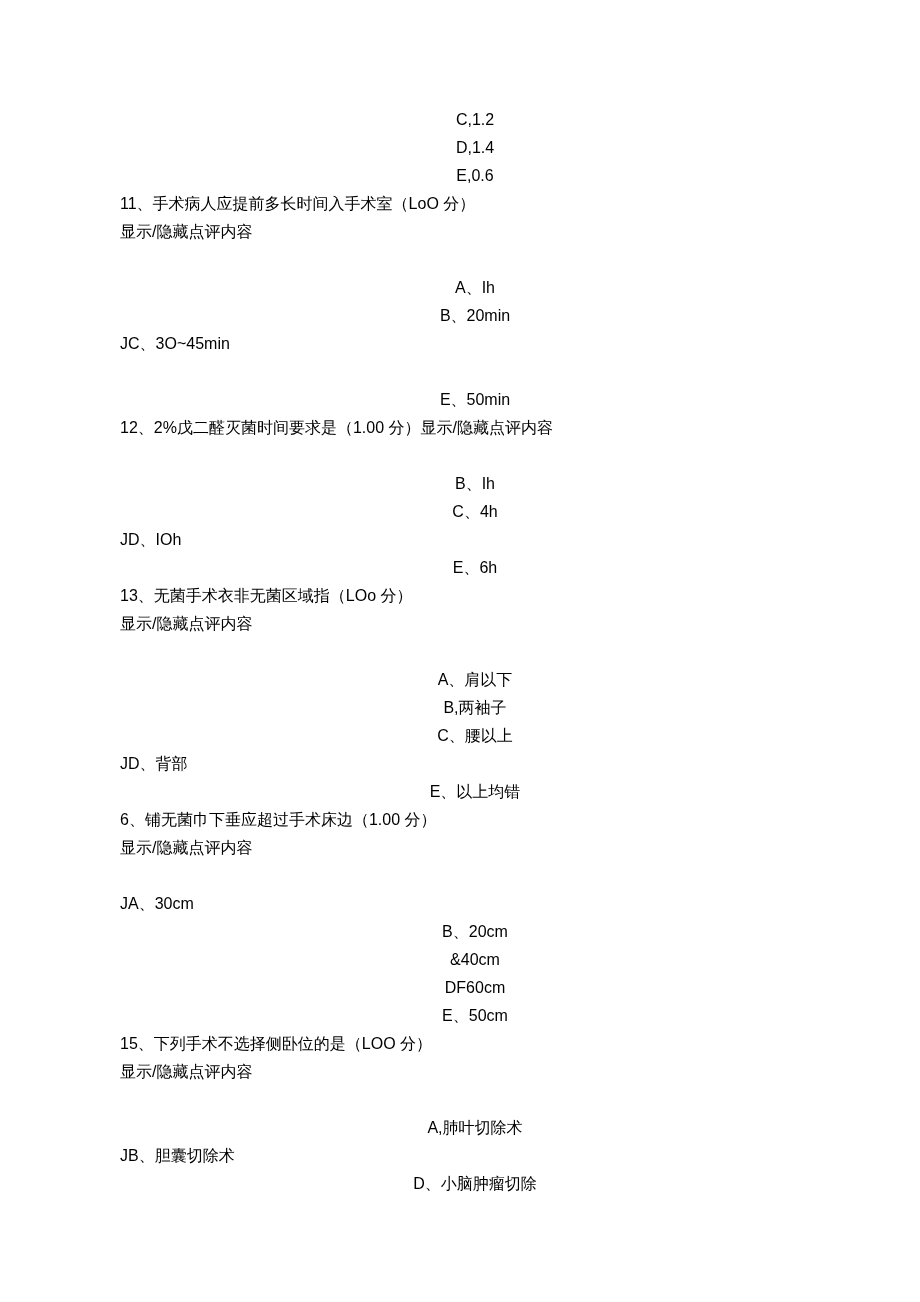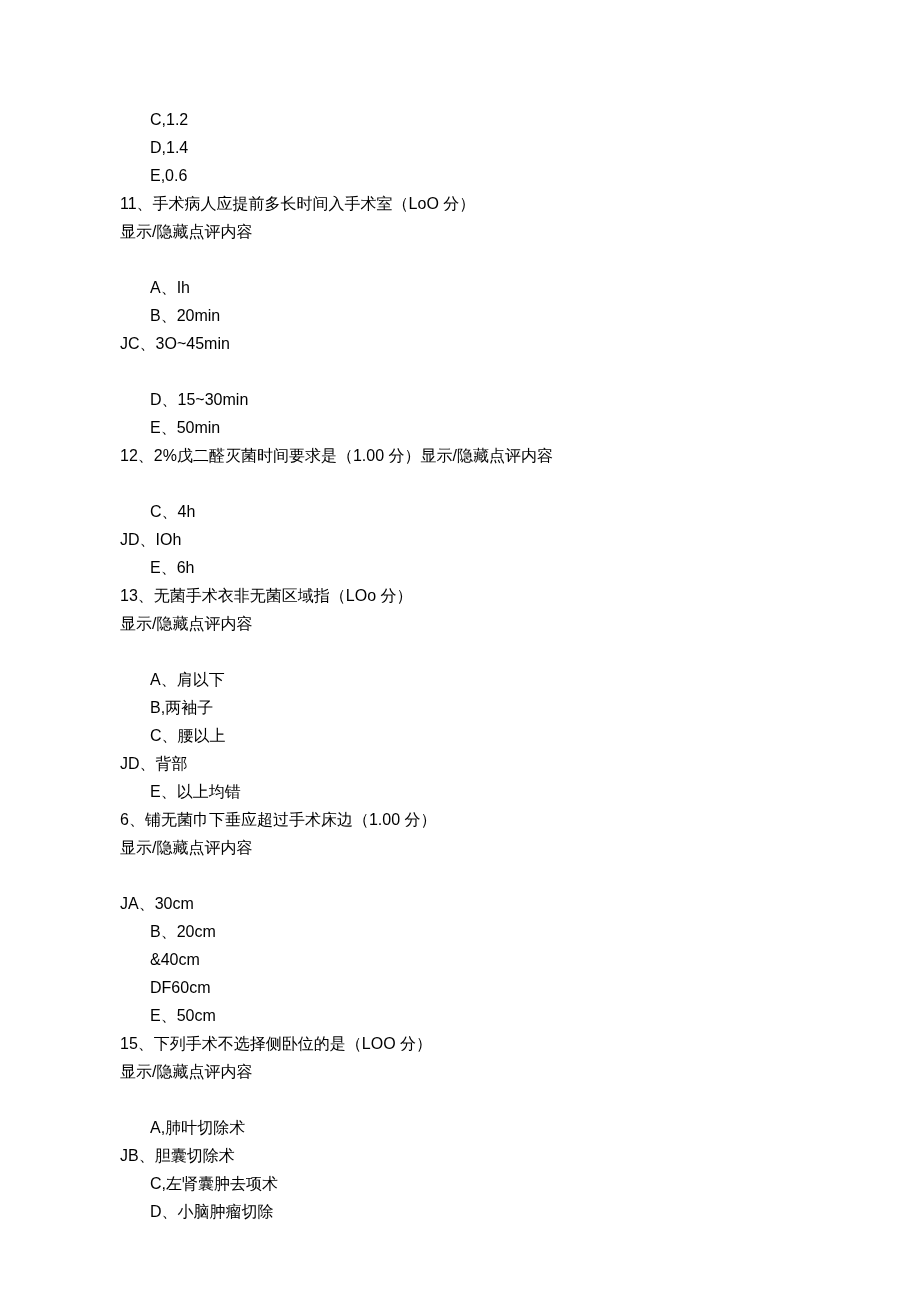--- a/index.html
+++ b/index.html
@@ -10,20 +10,21 @@
     font-size: 16px;
     color: #000000;
     line-height: 1.75;
     width: 920px;
   }
   .page {
     padding: 106px 120px 60px 120px;
   }
   .indent {
     padding-left: 30px;
+    text-align: center;
   }
   .line {
     white-space: pre-wrap;
   }
   .latin {
     font-family: Arial, "Helvetica", sans-serif;
   }
 </style>
 </head>
 <body>
@@ -33,24 +34,24 @@
       <div class="line indent"><span class="latin">C,1.2</span></div>
       <div class="line indent"><span class="latin">D,1.4</span></div>
       <div class="line indent"><span class="latin">E,0.6</span></div>
       <div class="line "><span class="latin">11</span>、手术病人应提前多长时间入手术室（<span class="latin">LoO </span>分）</div>
       <div class="line ">显示<span class="latin">/</span>隐藏点评内容</div>
       <div class="line ">&nbsp;</div>
       <div class="line indent"><span class="latin">A</span>、<span class="latin">Ih</span></div>
       <div class="line indent"><span class="latin">B</span>、<span class="latin">20min</span></div>
       <div class="line "><span class="latin">JC</span>、<span class="latin">3O~45min</span></div>
       <div class="line ">&nbsp;</div>
-      <div class="line indent"><span class="latin">D</span>、<span class="latin">15~30min</span></div>
       <div class="line indent"><span class="latin">E</span>、<span class="latin">50min</span></div>
       <div class="line "><span class="latin">12</span>、<span class="latin">2%</span>戊二醛灭菌时间要求是（<span class="latin">1.00 </span>分）显示<span class="latin">/</span>隐藏点评内容</div>
       <div class="line ">&nbsp;</div>
+      <div class="line indent"><span class="latin">B</span>、<span class="latin">Ih</span></div>
       <div class="line indent"><span class="latin">C</span>、<span class="latin">4h</span></div>
       <div class="line "><span class="latin">JD</span>、<span class="latin">IOh</span></div>
       <div class="line indent"><span class="latin">E</span>、<span class="latin">6h</span></div>
       <div class="line "><span class="latin">13</span>、无菌手术衣非无菌区域指（<span class="latin">LOo </span>分）</div>
       <div class="line ">显示<span class="latin">/</span>隐藏点评内容</div>
       <div class="line ">&nbsp;</div>
       <div class="line indent"><span class="latin">A</span>、肩以下</div>
       <div class="line indent"><span class="latin">B,</span>两袖子</div>
       <div class="line indent"><span class="latin">C</span>、腰以上</div>
       <div class="line "><span class="latin">JD</span>、背部</div>
@@ -61,16 +62,15 @@
       <div class="line "><span class="latin">JA</span>、<span class="latin">30cm</span></div>
       <div class="line indent"><span class="latin">B</span>、<span class="latin">20cm</span></div>
       <div class="line indent"><span class="latin">&amp;40cm</span></div>
       <div class="line indent"><span class="latin">DF60cm</span></div>
       <div class="line indent"><span class="latin">E</span>、<span class="latin">50cm</span></div>
       <div class="line "><span class="latin">15</span>、下列手术不选择侧卧位的是（<span class="latin">LOO </span>分）</div>
       <div class="line ">显示<span class="latin">/</span>隐藏点评内容</div>
       <div class="line ">&nbsp;</div>
       <div class="line indent"><span class="latin">A,</span>肺叶切除术</div>
       <div class="line "><span class="latin">JB</span>、胆囊切除术</div>
-      <div class="line indent"><span class="latin">C,</span>左肾囊肿去项术</div>
       <div class="line indent"><span class="latin">D</span>、小脑肿瘤切除</div>
     </div>
 </div>
 
 </body></html>

